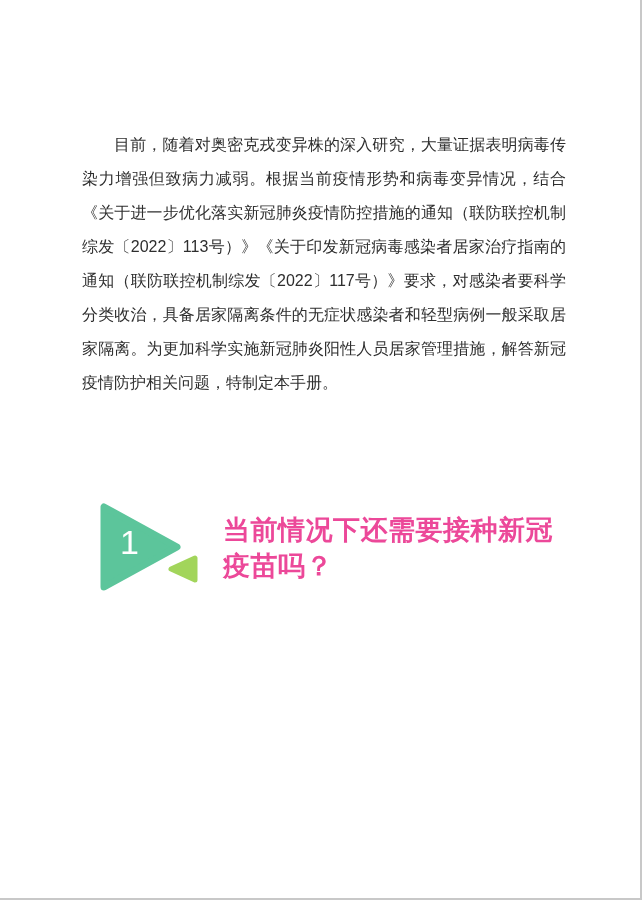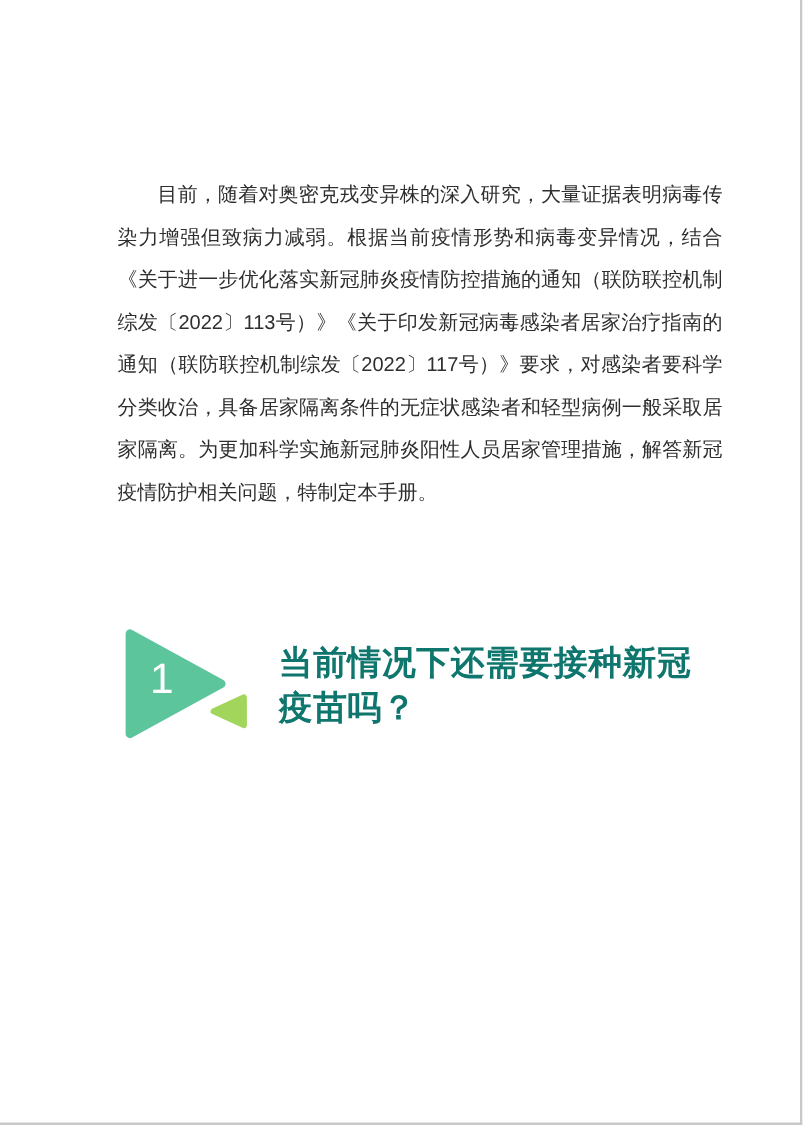--- a/index.html
+++ b/index.html
@@ -15,21 +15,21 @@
     border-right: 2px solid #c8c8c8;
     border-bottom: 2px solid #c8c8c8;
     box-sizing: border-box;
     overflow: hidden;
     font-family: "Liberation Sans", "DejaVu Sans", sans-serif;
   }
   .body-para {
     position: absolute;
     left: 82px;
     width: 484px;
-    margin: 12px;
+    margin: 0;
     font-size: 16px;
     line-height: 34px;
     color: #2e2e2e;
     text-align: justify;
     text-indent: 2em;
     letter-spacing: 0px;
   }
   .para-intro { top: 128px; }
   .para-answer { top: 611px; }
 
@@ -54,21 +54,21 @@
   }
   .section-title {
     position: absolute;
     left: 223px;
     top: 512px;
     width: 342px;
     margin: 0;
     font-size: 27px;
     line-height: 36px;
     font-weight: bold;
-    color: #0f766e;
+    color: #ec4899;
     letter-spacing: 0.5px;
   }
 </style>
 </head>
 <body>
 
 <div class="page">
 
   <p class="body-para para-intro">目前，随着对奥密克戎变异株的深入研究，大量证据表明病毒传染力增强但致病力减弱。根据当前疫情形势和病毒变异情况，结合《关于进一步优化落实新冠肺炎疫情防控措施的通知（联防联控机制综发〔2022〕113号）》《关于印发新冠病毒感染者居家治疗指南的通知（联防联控机制综发〔2022〕117号）》要求，对感染者要科学分类收治，具备居家隔离条件的无症状感染者和轻型病例一般采取居家隔离。为更加科学实施新冠肺炎阳性人员居家管理措施，解答新冠疫情防护相关问题，特制定本手册。</p>
 

